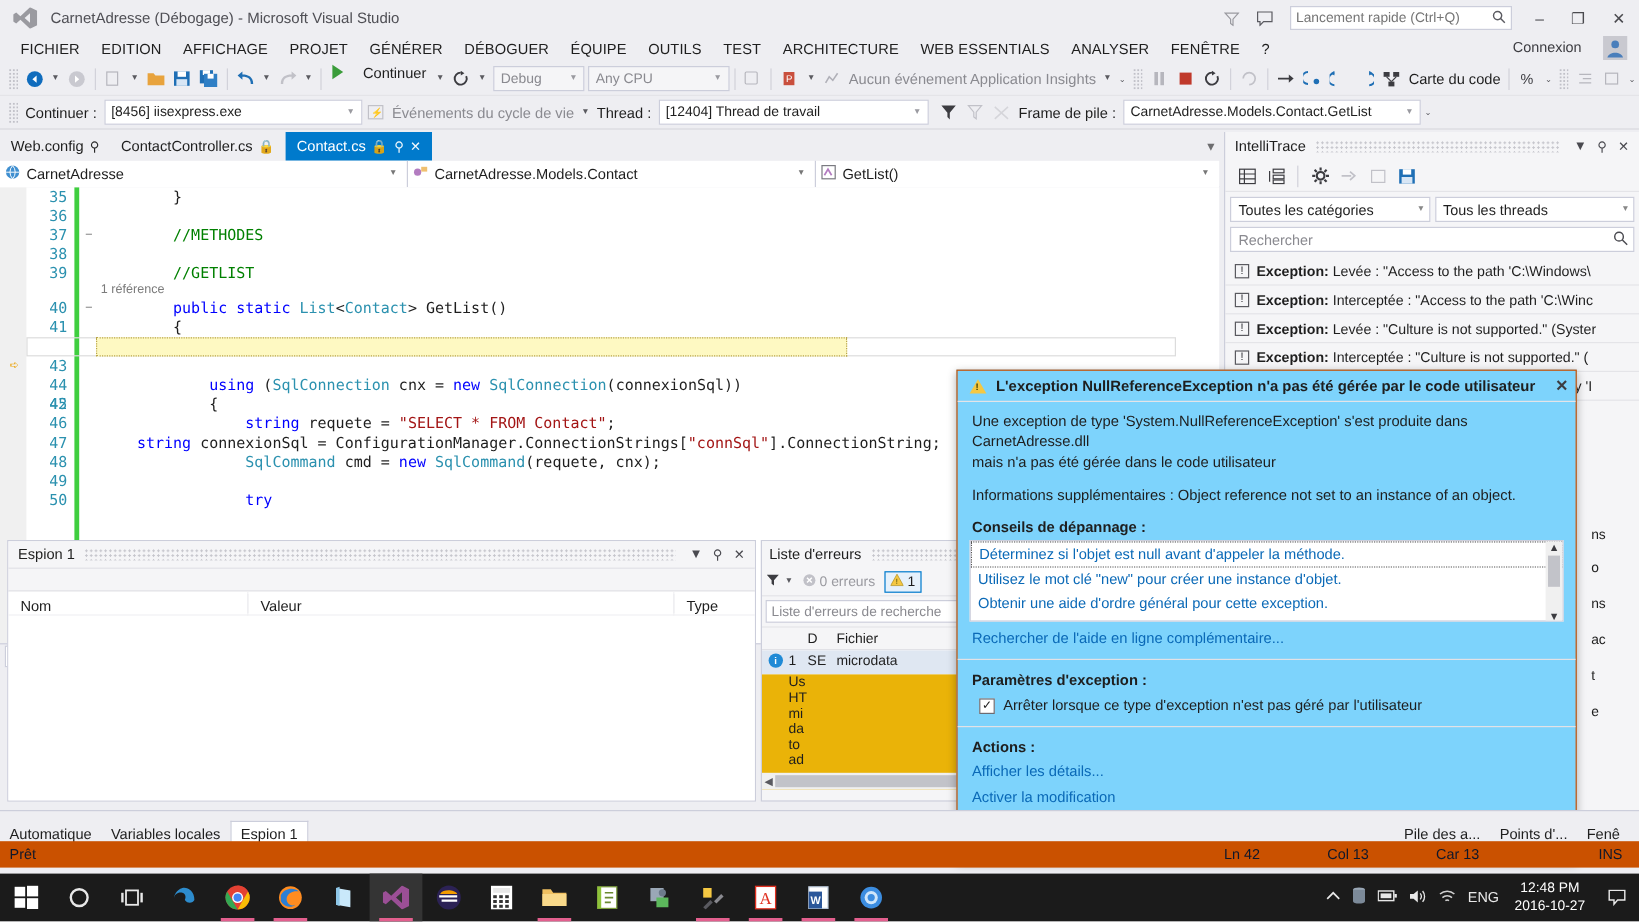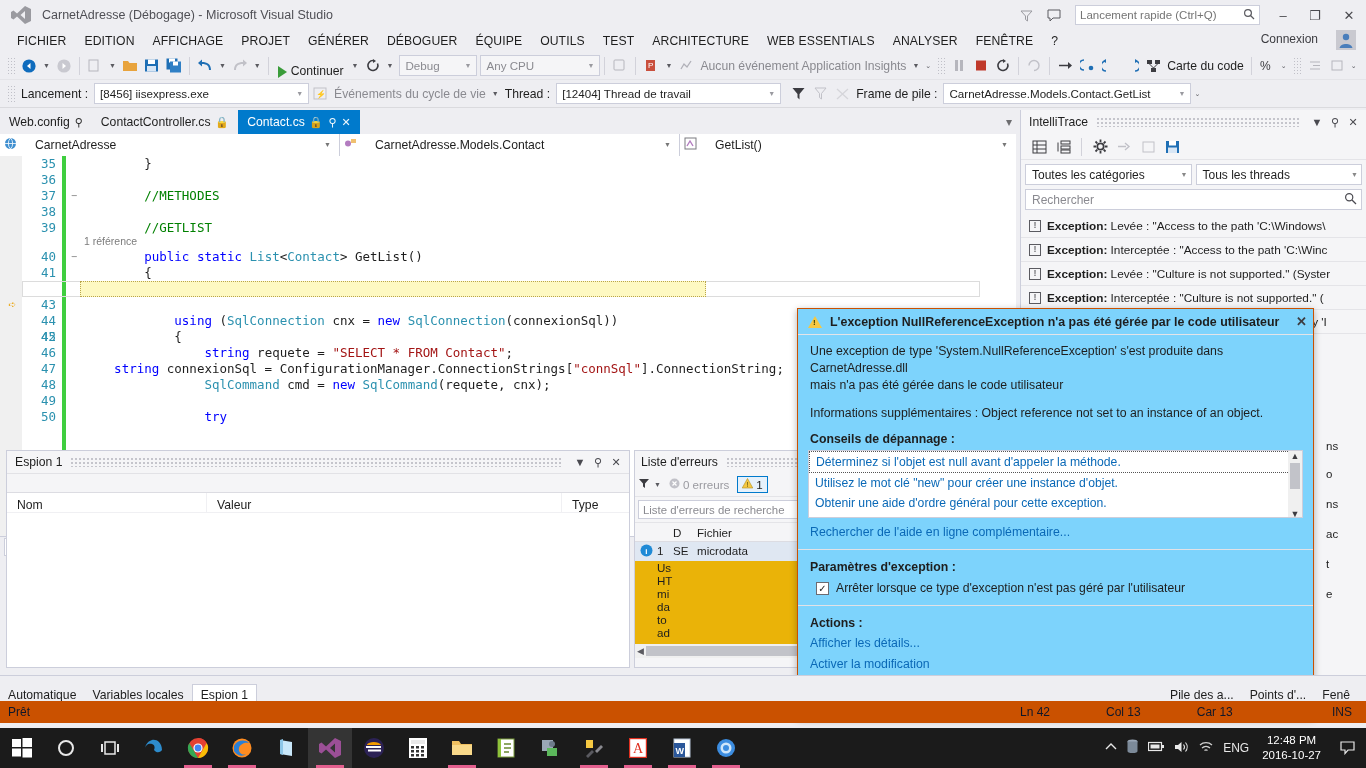--- a/index.html
+++ b/index.html
@@ -53,21 +53,21 @@
     display: flex; align-items: center; padding-left: 4px;
     background: #eeeef2; border-bottom: 1px solid #e4e4e8;
   }
   .grip { width: 8px; height: 18px;
           background-image: radial-gradient(#b8b8c0 35%, transparent 36%);
           background-size: 3px 3px; opacity: .85; margin: 0 3px; }
   .tbtn { height: 24px; min-width: 22px; display: flex; align-items: center; justify-content: center; padding: 0 3px; color: #3c3c41; }
   .tbtn.dim { color: #b6b6bd; }
   .caret { font-size: 7px; color: #5a5a60; padding: 0 3px; }
   .sep { width: 1px; height: 18px; background: #d2d2da; margin: 0 4px; }
-  .continue-btn { display: flex; align-items: flex-end; gap: 4px; padding: 0 5px; height: 24px; font-size: 12.2px; }
+  .continue-btn { display: flex; align-items: flex-start; gap: 16px; padding: 0 5px; height: 24px; font-size: 12.2px; }
   .tri-green { width: 0; height: 0; border-left: 9px solid #3a9c3a; border-top: 6px solid transparent; border-bottom: 6px solid transparent; }
   .combo {
     height: 21px; border: 1px solid #cccedb; background: #f5f5f7; display: flex; align-items: center;
     padding: 0 2px 0 5px; font-size: 11.6px; color: #8a8a90; margin-left: 3px;
   }
   .combo .lbl { flex: 1; white-space: nowrap; overflow: hidden; }
   .combo .arr { font-size: 7px; color: #9a9aa0; padding-left: 6px; padding-right: 3px; }
   .combo.active { background: #ffffff; color: #1e1e1e; }
   .tb-label { font-size: 12.2px; color: #8a8a90; white-space: nowrap; padding: 0 3px; }
   .tb-label.dark { color: #1e1e1e; }
@@ -95,21 +95,21 @@
   .dtab .pin, .dtab .x { font-size: 11px; opacity: .95; }
   .tabstrip-right { position: absolute; right: 0; top: 0; height: 24px; display:flex; align-items:center; padding-right:4px; color:#6d6d70; }
 
   
   .navbar {
     position: absolute; left: 0; top: 24px; width: 1016px; height: 22px;
     background: #eeeef2; display: flex; align-items: center;
     border-bottom: 1px solid #cccedb;
   }
   .navcombo {
-    height: 22px; display: flex; align-items: center; gap: 18px; padding: 0 4px;
+    height: 22px; display: flex; align-items: center; gap: 5px; padding: 0 4px;
     background: #ffffff; border-right: 1px solid #cccedb; font-size: 12.2px; color: #1e1e1e;
   }
   .navcombo .arr { margin-left: auto; font-size: 7px; color: #777; padding-right: 4px; }
 
   
   .editor {
     position: absolute; left: 0; top: 46px; width: 1016px; height: 380px;
     background: #ffffff; overflow: hidden;
     font-family: "DejaVu Sans Mono", "Liberation Mono", monospace; font-size: 12.5px;
   }
@@ -492,21 +492,21 @@
     <div class="tbtn dim">
       <svg width="14" height="13" viewBox="0 0 14 13">
           <rect x="2" y="2" width="10" height="9" fill="none" stroke="#b6b6bd"></rect>
         </svg>
     </div>
     <div class="caret">⌄</div>
   </div>
 
   <div class="debugbar">
     <div class="grip"></div>
-    <div class="tb-label dark">Lancement :</div>
+    <div class="tb-label dark">Continuer :</div>
     <div class="combo active" style="width:215px">
       <span class="lbl">[8456] iisexpress.exe</span>
       <span class="arr">▼</span>
     </div>
     <div class="tbtn dim">
       <svg width="14" height="13" viewBox="0 0 14 13">
           <rect x="1" y="1" width="12" height="11" fill="none" stroke="#c1c1c8"></rect>
           <text x="3.5" y="9.5" font-size="8" fill="#c1c1c8">⚡</text>
         </svg>
     </div>

